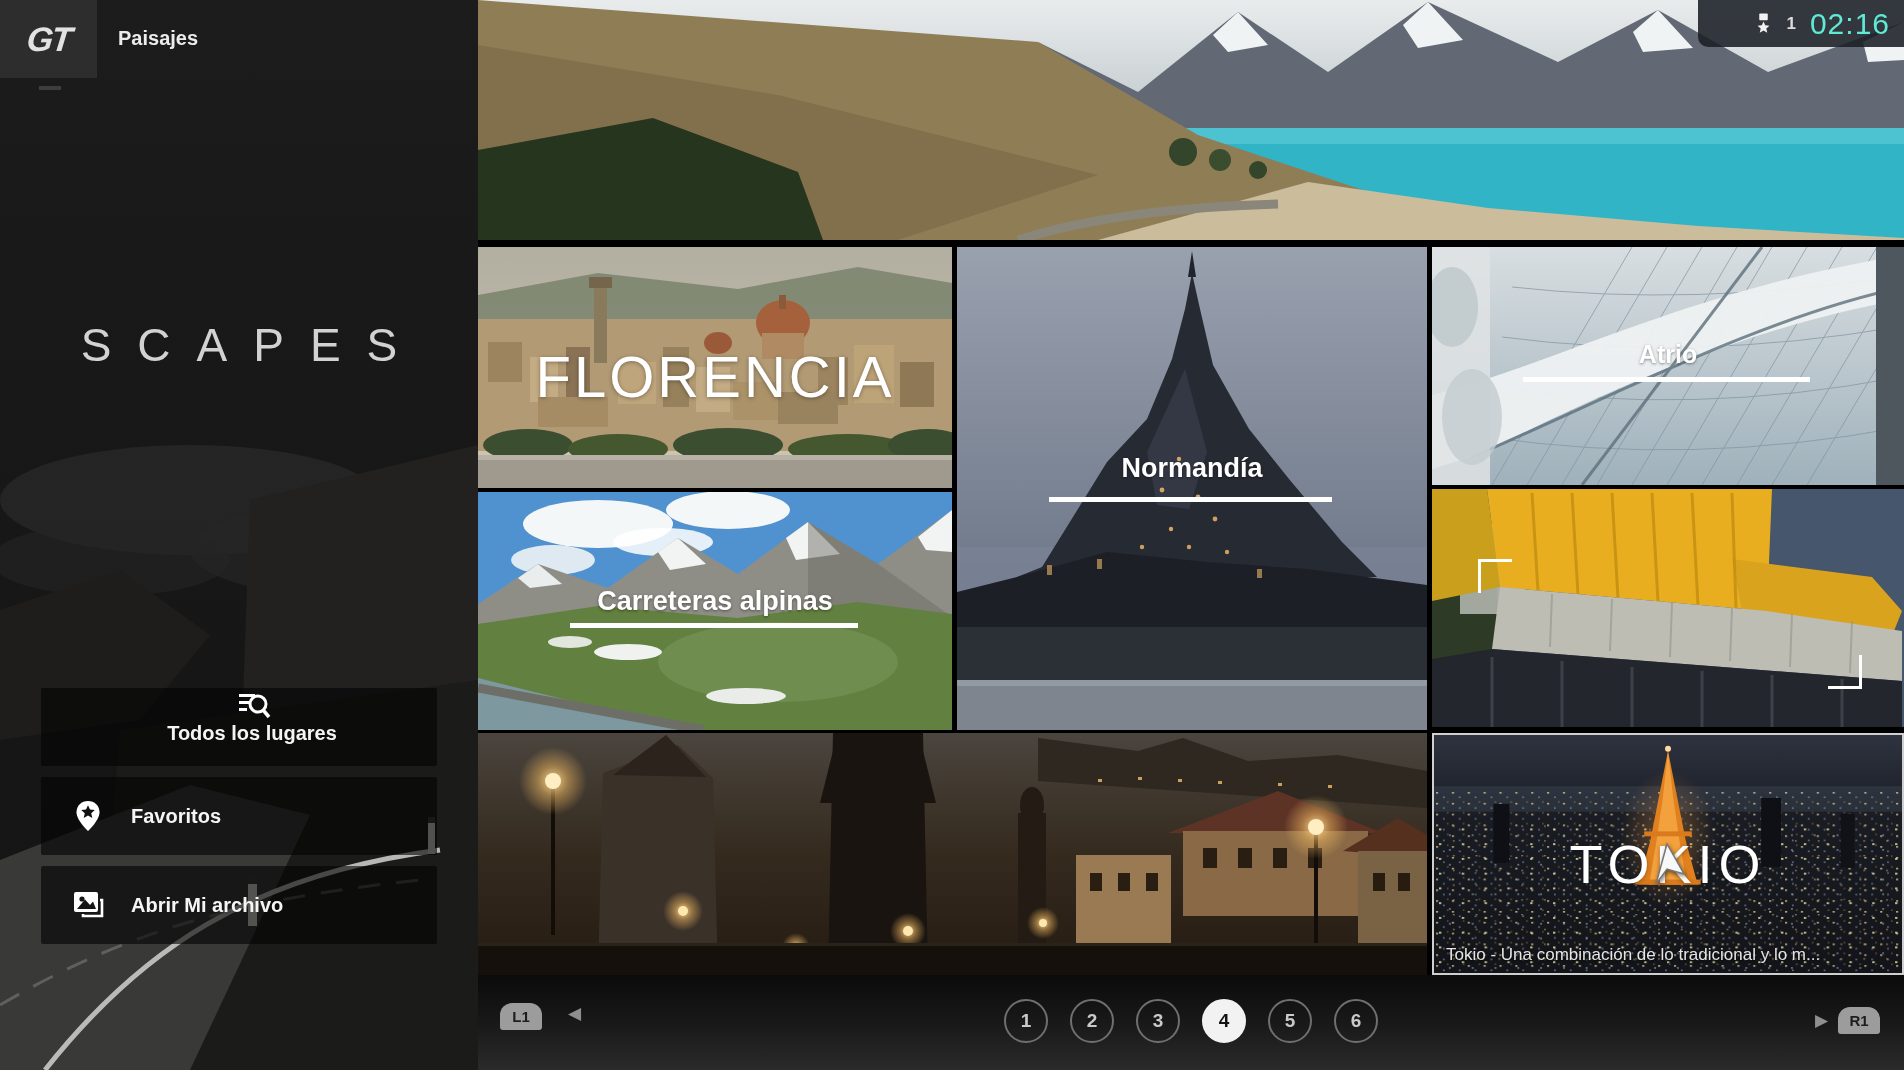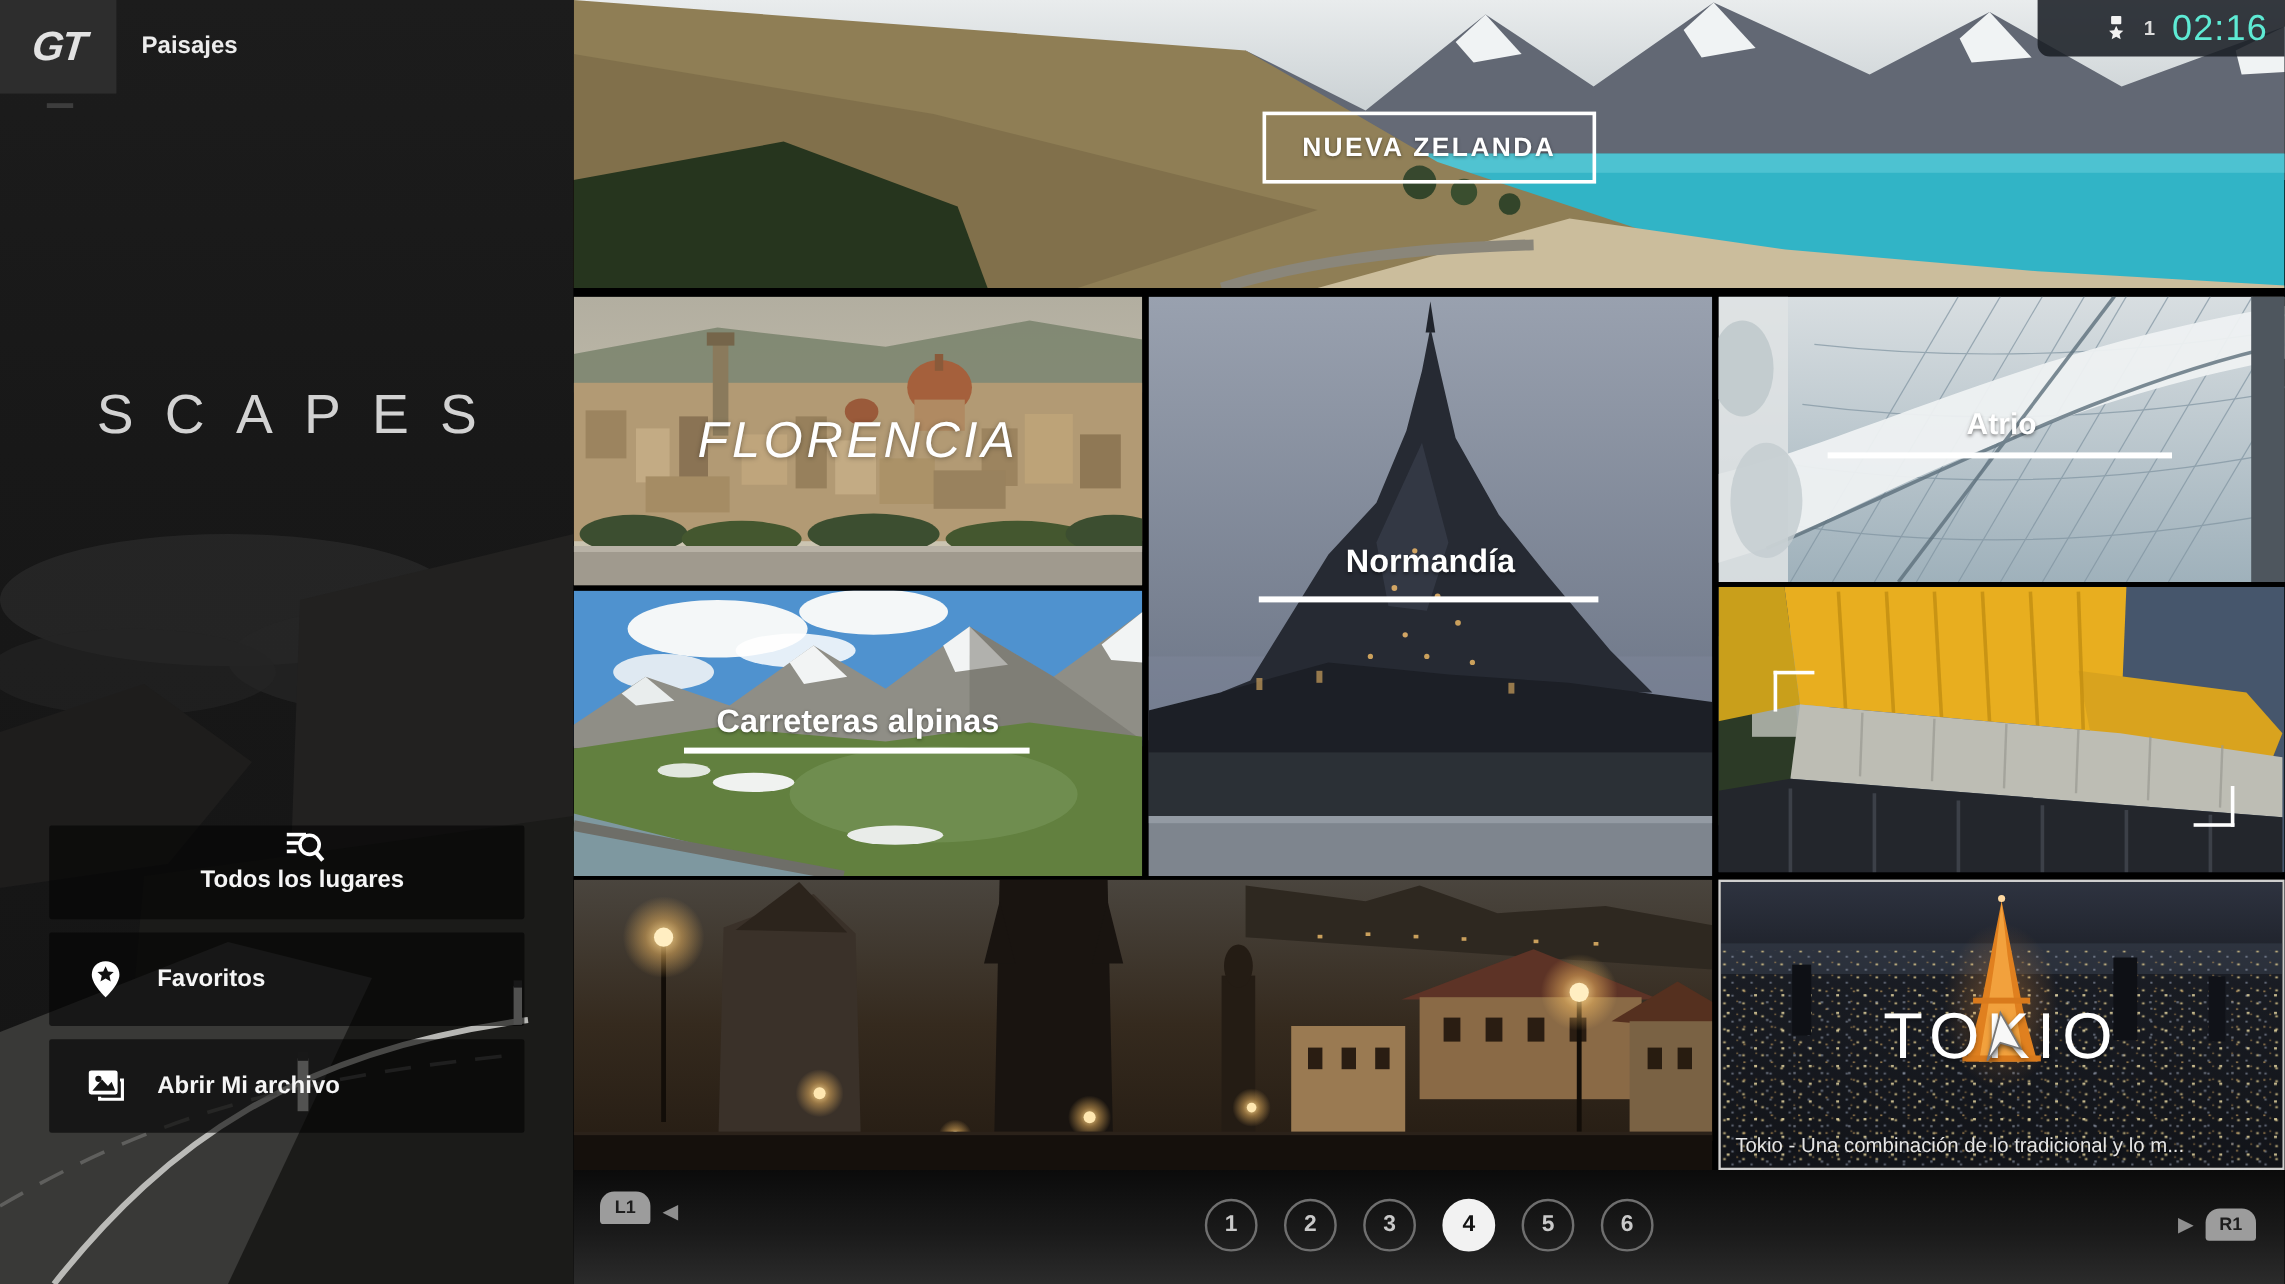--- a/index.html
+++ b/index.html
@@ -44,21 +44,21 @@
   #tile-nz        { left:0;   top:0;   width:1426px; height:240px; }
   #tile-florencia { left:0;   top:247px; width:474px; height:241px; }
   #tile-normandia { left:479px; top:247px; width:470px; height:483px; }
   #tile-atrio     { left:954px; top:247px; width:472px; height:238px; }
   #tile-carreteras{ left:0;   top:492px; width:474px; height:238px; }
   #tile-multicolor{ left:954px; top:489px; width:472px; height:238px; }
   #tile-republica { left:0;   top:733px; width:949px; height:242px; }
   #tile-tokio     { left:954px; top:733px; width:472px; height:242px; border:2px solid #cfcfcf; }
 
   #nz-label { top:93px; }
-  #florencia-label { top:96px; font-size:42px; letter-spacing:3px;font-style:italic; }
+  #florencia-label { top:96px; font-size:58px; letter-spacing:3px; }
   #normandia-label { top:206px; font-size:27px; }
   #normandia-ul { left:92px; top:250px; width:283px; }
   #atrio-label { top:93px; font-size:25px; }
   #atrio-ul { left:91px; top:130px; width:287px; }
   #carreteras-label { top:94px; font-size:27px; }
   #carreteras-ul { left:92px; top:131px; width:288px; }
   #multicolor-label { top:105px; font-size:27px; letter-spacing:2px; }
   .bracket { position:absolute; width:34px; height:34px; }
   .bracket.tl { left:46px; top:70px; border-left:3px solid #fff; border-top:3px solid #fff; }
   .bracket.br { right:42px; bottom:38px; border-right:3px solid #fff; border-bottom:3px solid #fff; }
@@ -75,21 +75,21 @@
   .status-clock { color:#5eead4; font-size:30px; letter-spacing:1px; }
 
   
   .bottom-bar { position:absolute; left:0; top:975px; width:1426px; height:95px;
         background:linear-gradient(180deg,#0b0b0b 0%, #1a1a1a 55%, #2b2b2b 100%);
         display:flex; align-items:center; }
   .shoulder { width:42px; height:27px; background:#9c9c9c; border-radius:12px 12px 3px 3px;
         color:#1d1d1d; font-size:15px; font-weight:700; display:flex; align-items:center;
         justify-content:center; }
   .tri { color:#8f8f8f; font-size:17px; }
-  .nav-left  { position:absolute; left:22px;  top:18px; display:flex; align-items:flex-end; gap:10px; }
+  .nav-left  { position:absolute; left:22px;  top:28px; display:flex; align-items:flex-start; gap:26px; }
   .nav-right { position:absolute; right:24px; top:32px; display:flex; align-items:center; gap:10px; }
   .pages { position:absolute; left:0; width:100%; top:24px; display:flex; justify-content:center; gap:22px; }
   .page-circle { width:44px; height:44px; border-radius:50%; border:2px solid #6f6f6f; color:#c9c9c9;
         font-size:19px; font-weight:700; display:flex; align-items:center; justify-content:center;
         background:transparent; cursor:pointer; }
   .page-circle.active { background:#f2f2f2; border-color:#f2f2f2; color:#141414; }
 
   
   .cursor { position:absolute; left:1172px; top:840px; width:42px; height:50px; pointer-events:none;
         filter:drop-shadow(1px 2px 2px rgba(0,0,0,.5)); }
@@ -174,21 +174,20 @@
         <rect x="700" y="128" width="726" height="16" fill="#55c5d3" opacity="0.8"></rect>
         <polygon points="0,0 560,42 720,135 930,205 690,240 0,240" fill="#8f7e55"></polygon>
         <polygon points="0,45 300,95 620,175 420,240 0,240" fill="#7c6c48" opacity="0.75"></polygon>
         <polygon points="0,150 175,118 320,172 345,240 0,240" fill="#26351e"></polygon>
         <polygon points="620,240 830,182 1010,208 1220,226 1426,238 1426,240" fill="#cbbd9c"></polygon>
         <circle cx="705" cy="152" r="14" fill="#33452a"></circle>
         <circle cx="742" cy="160" r="11" fill="#3a4e2f"></circle>
         <circle cx="780" cy="170" r="9" fill="#33452a"></circle>
         <path d="M 540 240 Q 640 208 800 204" stroke="#8a867a" stroke-width="9" fill="none"></path>
       </svg>
-      <div class="tile-label-box" id="nz-label">NUEVA ZELANDA</div>
     </div>
 
     <div class="tile" id="tile-florencia">
       <svg class="art" viewBox="0 0 474 241" preserveAspectRatio="none">
         <defs>
           <linearGradient id="flsky" x1="0" y1="0" x2="0" y2="1">
             <stop offset="0" stop-color="#b2aea0"></stop>
               <stop offset="1" stop-color="#cfc8b4"></stop>
           </linearGradient>
         </defs>

